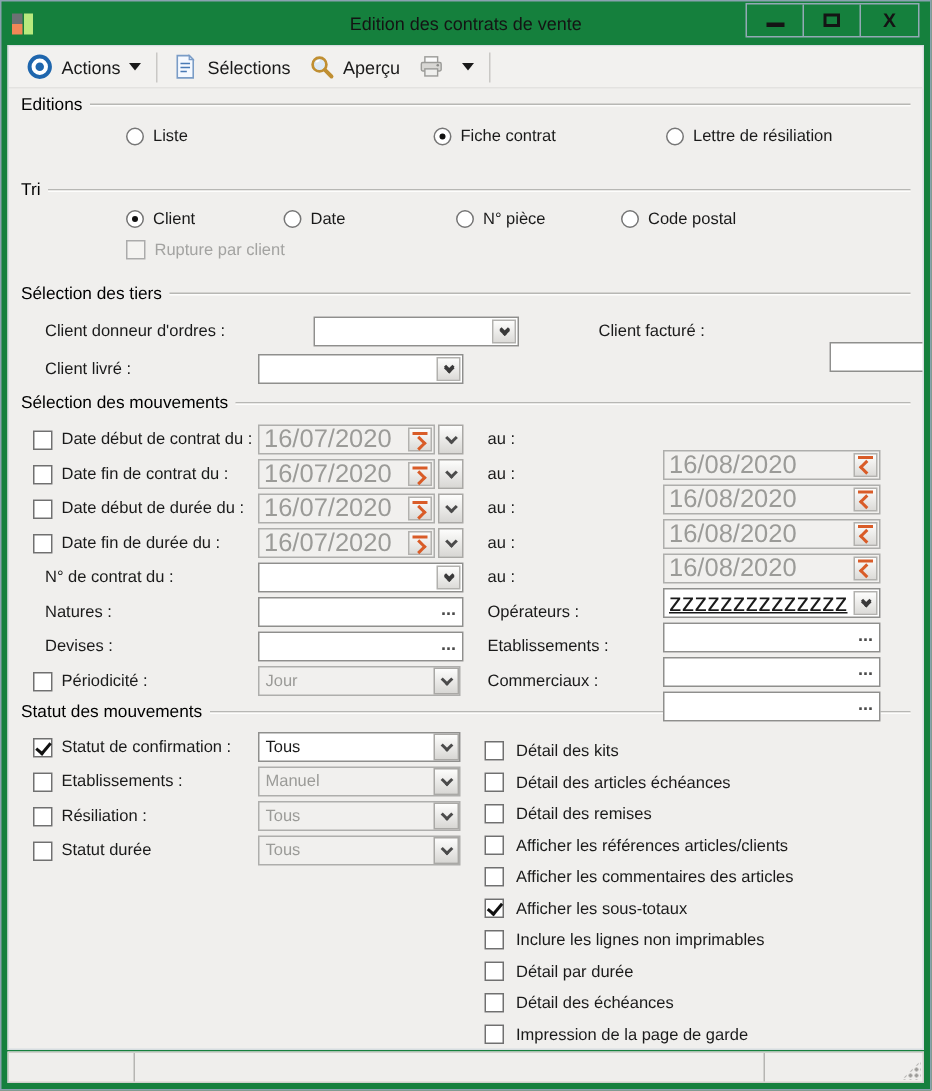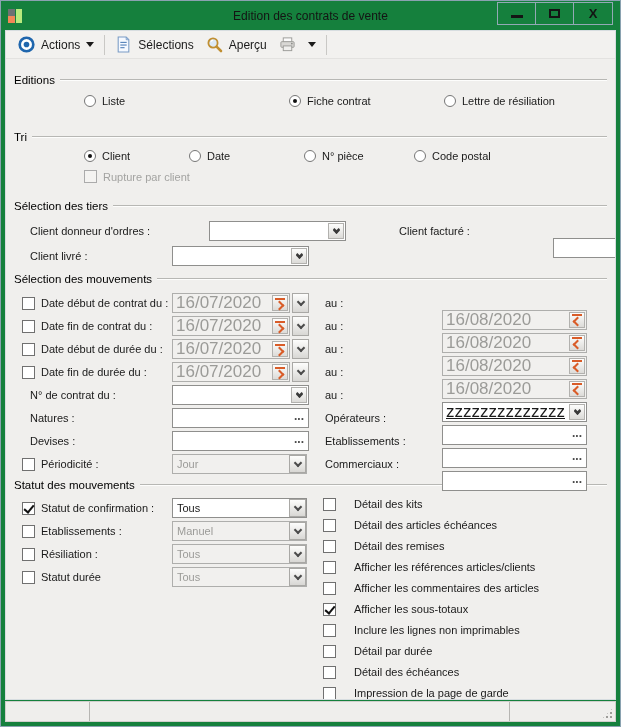--- a/index.html
+++ b/index.html
@@ -88,24 +88,24 @@
   .selectbox .sel-btn { width:17px; height:18px; flex-shrink:0; display:flex; align-items:center; justify-content:center;
                         background:linear-gradient(#fdfdfc,#d8d7d4); border:1px solid #a9a8a5; cursor:default; }
   .selectbox.disabled { background:#f1f0ee; border-color:#aeaeac; }
   .selectbox.disabled .val { color:#9b9b98; }
 
   
   .statut-body { display:flex; margin-top:7px; }
   .statut-left { width:297px; flex-shrink:0; }
   .statut-left .frow { padding-left:8px; }
   .statut-right { flex:1; padding-left:12px; }
-  .opt-item { display:flex; align-items:flex-start; gap:18px; height:19px; margin-bottom:2px; }
-
-  
-  .mt-ed-head { margin-top:15px; }
+  .opt-item { display:flex; align-items:flex-end; gap:8px; height:19px; margin-bottom:2px; }
+
+  
+  .mt-ed-head { margin-top:5px; }
   .mt-ed-row { margin-top:9px; padding-left:70px; }
   .ed-col1 { width:205px; } .ed-col2 { width:155px; }
   .mt-tri-head { margin-top:24px; }
   .mt-tri-row { margin-top:7px; padding-left:70px; }
   .tri-col1 { width:105px; } .tri-col2 { width:115px; } .tri-col3 { width:110px; }
   .mt-rupture { margin-top:8px; padding-left:70px; }
   .mt-tiers-head { margin-top:17px; }
   .mt-tiers-row1 { margin-top:9px;gap:37px; }
   .frow.tiers { margin-bottom:5px; }
   .mt-mvt-head { margin-top:7px; }

